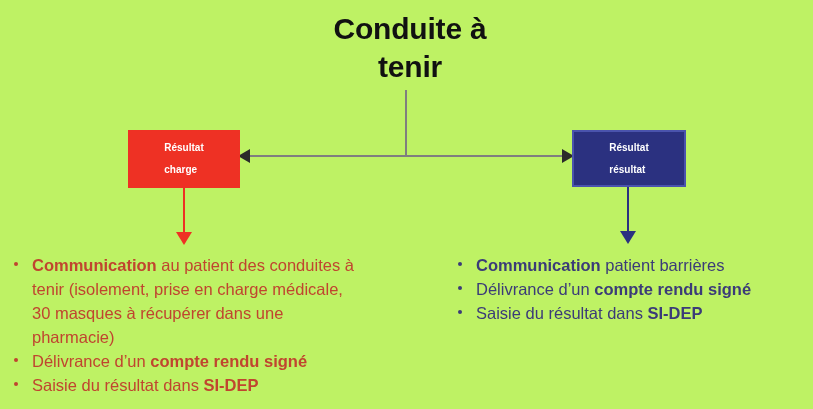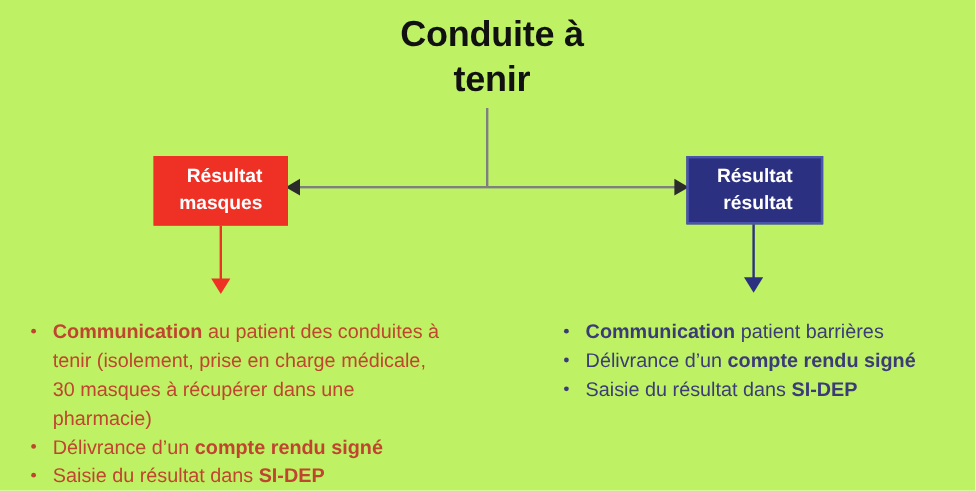--- a/index.html
+++ b/index.html
@@ -69,24 +69,24 @@
     border-left: 12px solid #2b2b2b;
   }
 
   
   .box {
     position: absolute;
     box-sizing: border-box;
     display: flex;
     align-items: center;
     justify-content: center;
-    text-align: right;
+    text-align: left;
     color: #ffffff;
     font-weight: bold;
-    font-size: 16px;
+    font-size: 10px;
     line-height: 22px;
   }
   .box-positive {
     left: 128px;
     top: 130px;
     width: 112px;
     height: 58px;
     background: #ee3124;
     border: 1px solid #ee3124;
   }
@@ -131,21 +131,21 @@
     left: 620px;
     top: 231px;
     border-left: 8px solid transparent;
     border-right: 8px solid transparent;
     border-top: 13px solid #2b3180;
   }
 
   
   .bullets {
     position: absolute;
-    margin: 12px;
+    margin: 0;
     padding: 0;
     list-style: none;
     font-size: 16.5px;
     line-height: 24px;
   }
   .bullets li {
     position: relative;
     padding-left: 28px;
     margin: 0 0 0 0;
   }
@@ -181,21 +181,21 @@
   <div class="title">Conduite à tenir</div>
 
   <div class="vline-title"></div>
   <div class="hline"></div>
   <div class="arrowhead left"></div>
   <div class="arrowhead right"></div>
 
   <div class="box box-positive">
     <div>
       <div>Résultat</div>
-      <div>masques</div>
+      <div>charge</div>
     </div>
   </div>
 
   <div class="box box-negative">
     <div>
       <div>Résultat</div>
       <div>résultat</div>
     </div>
   </div>
 

